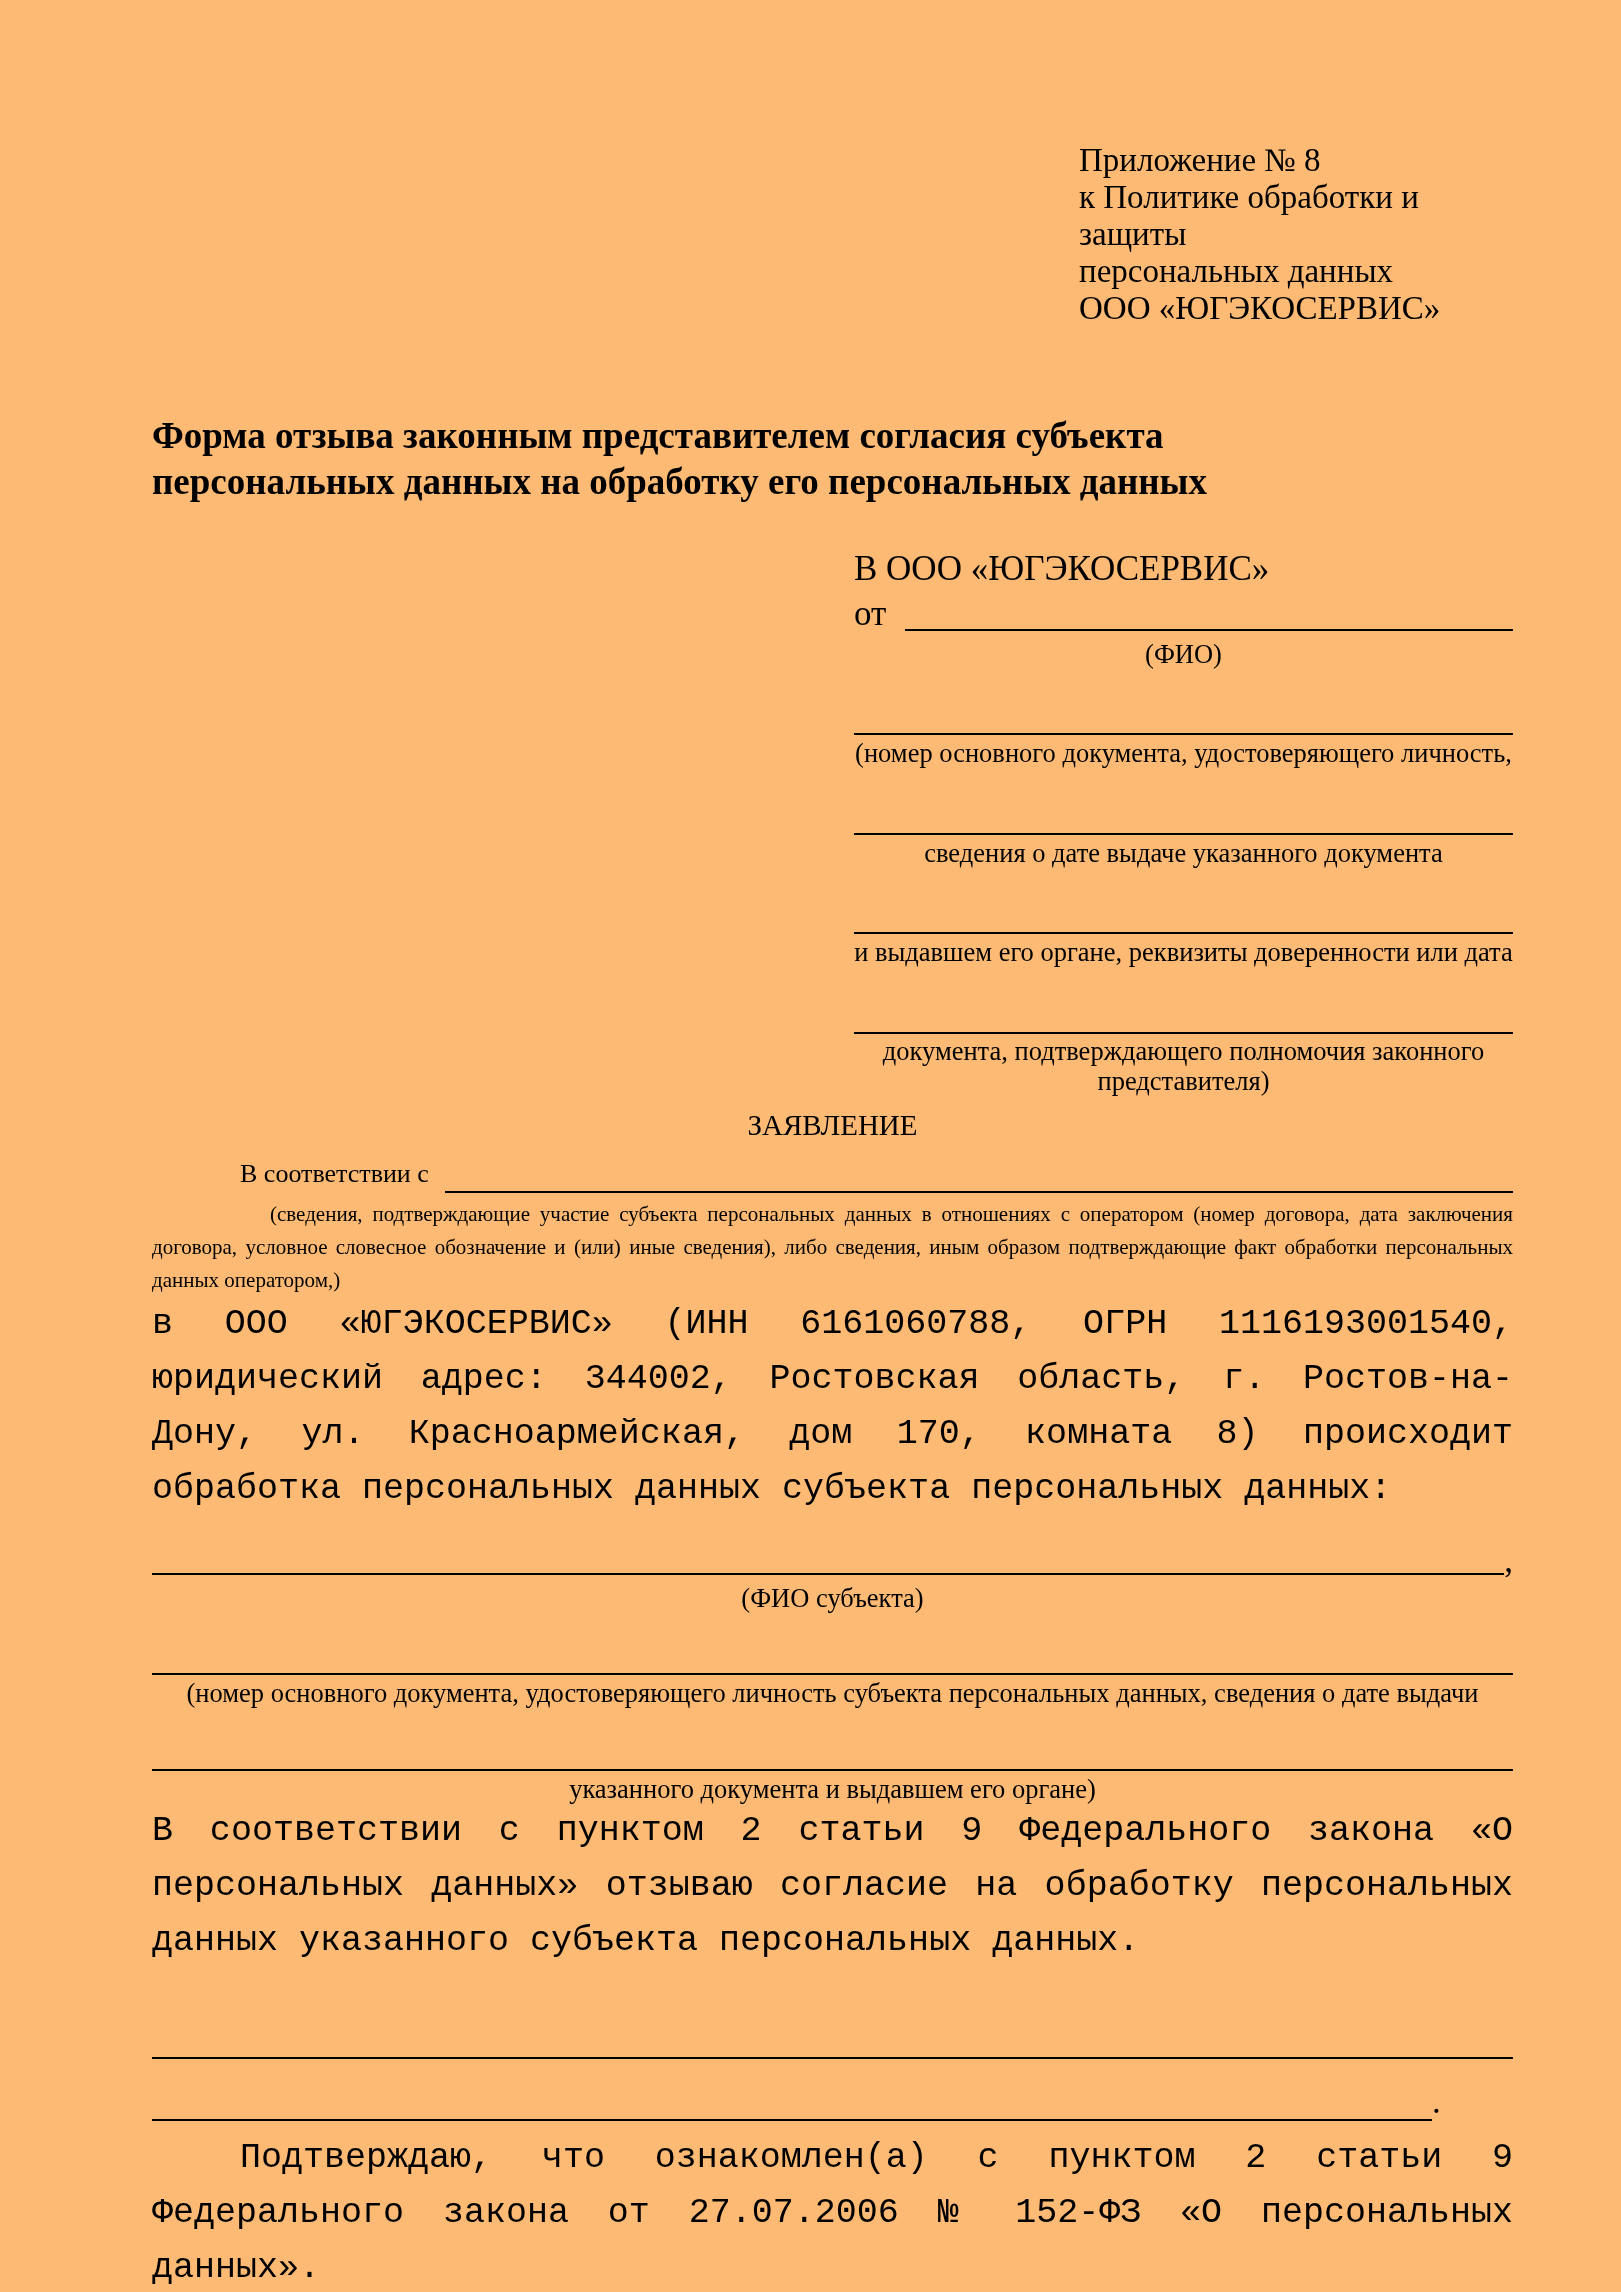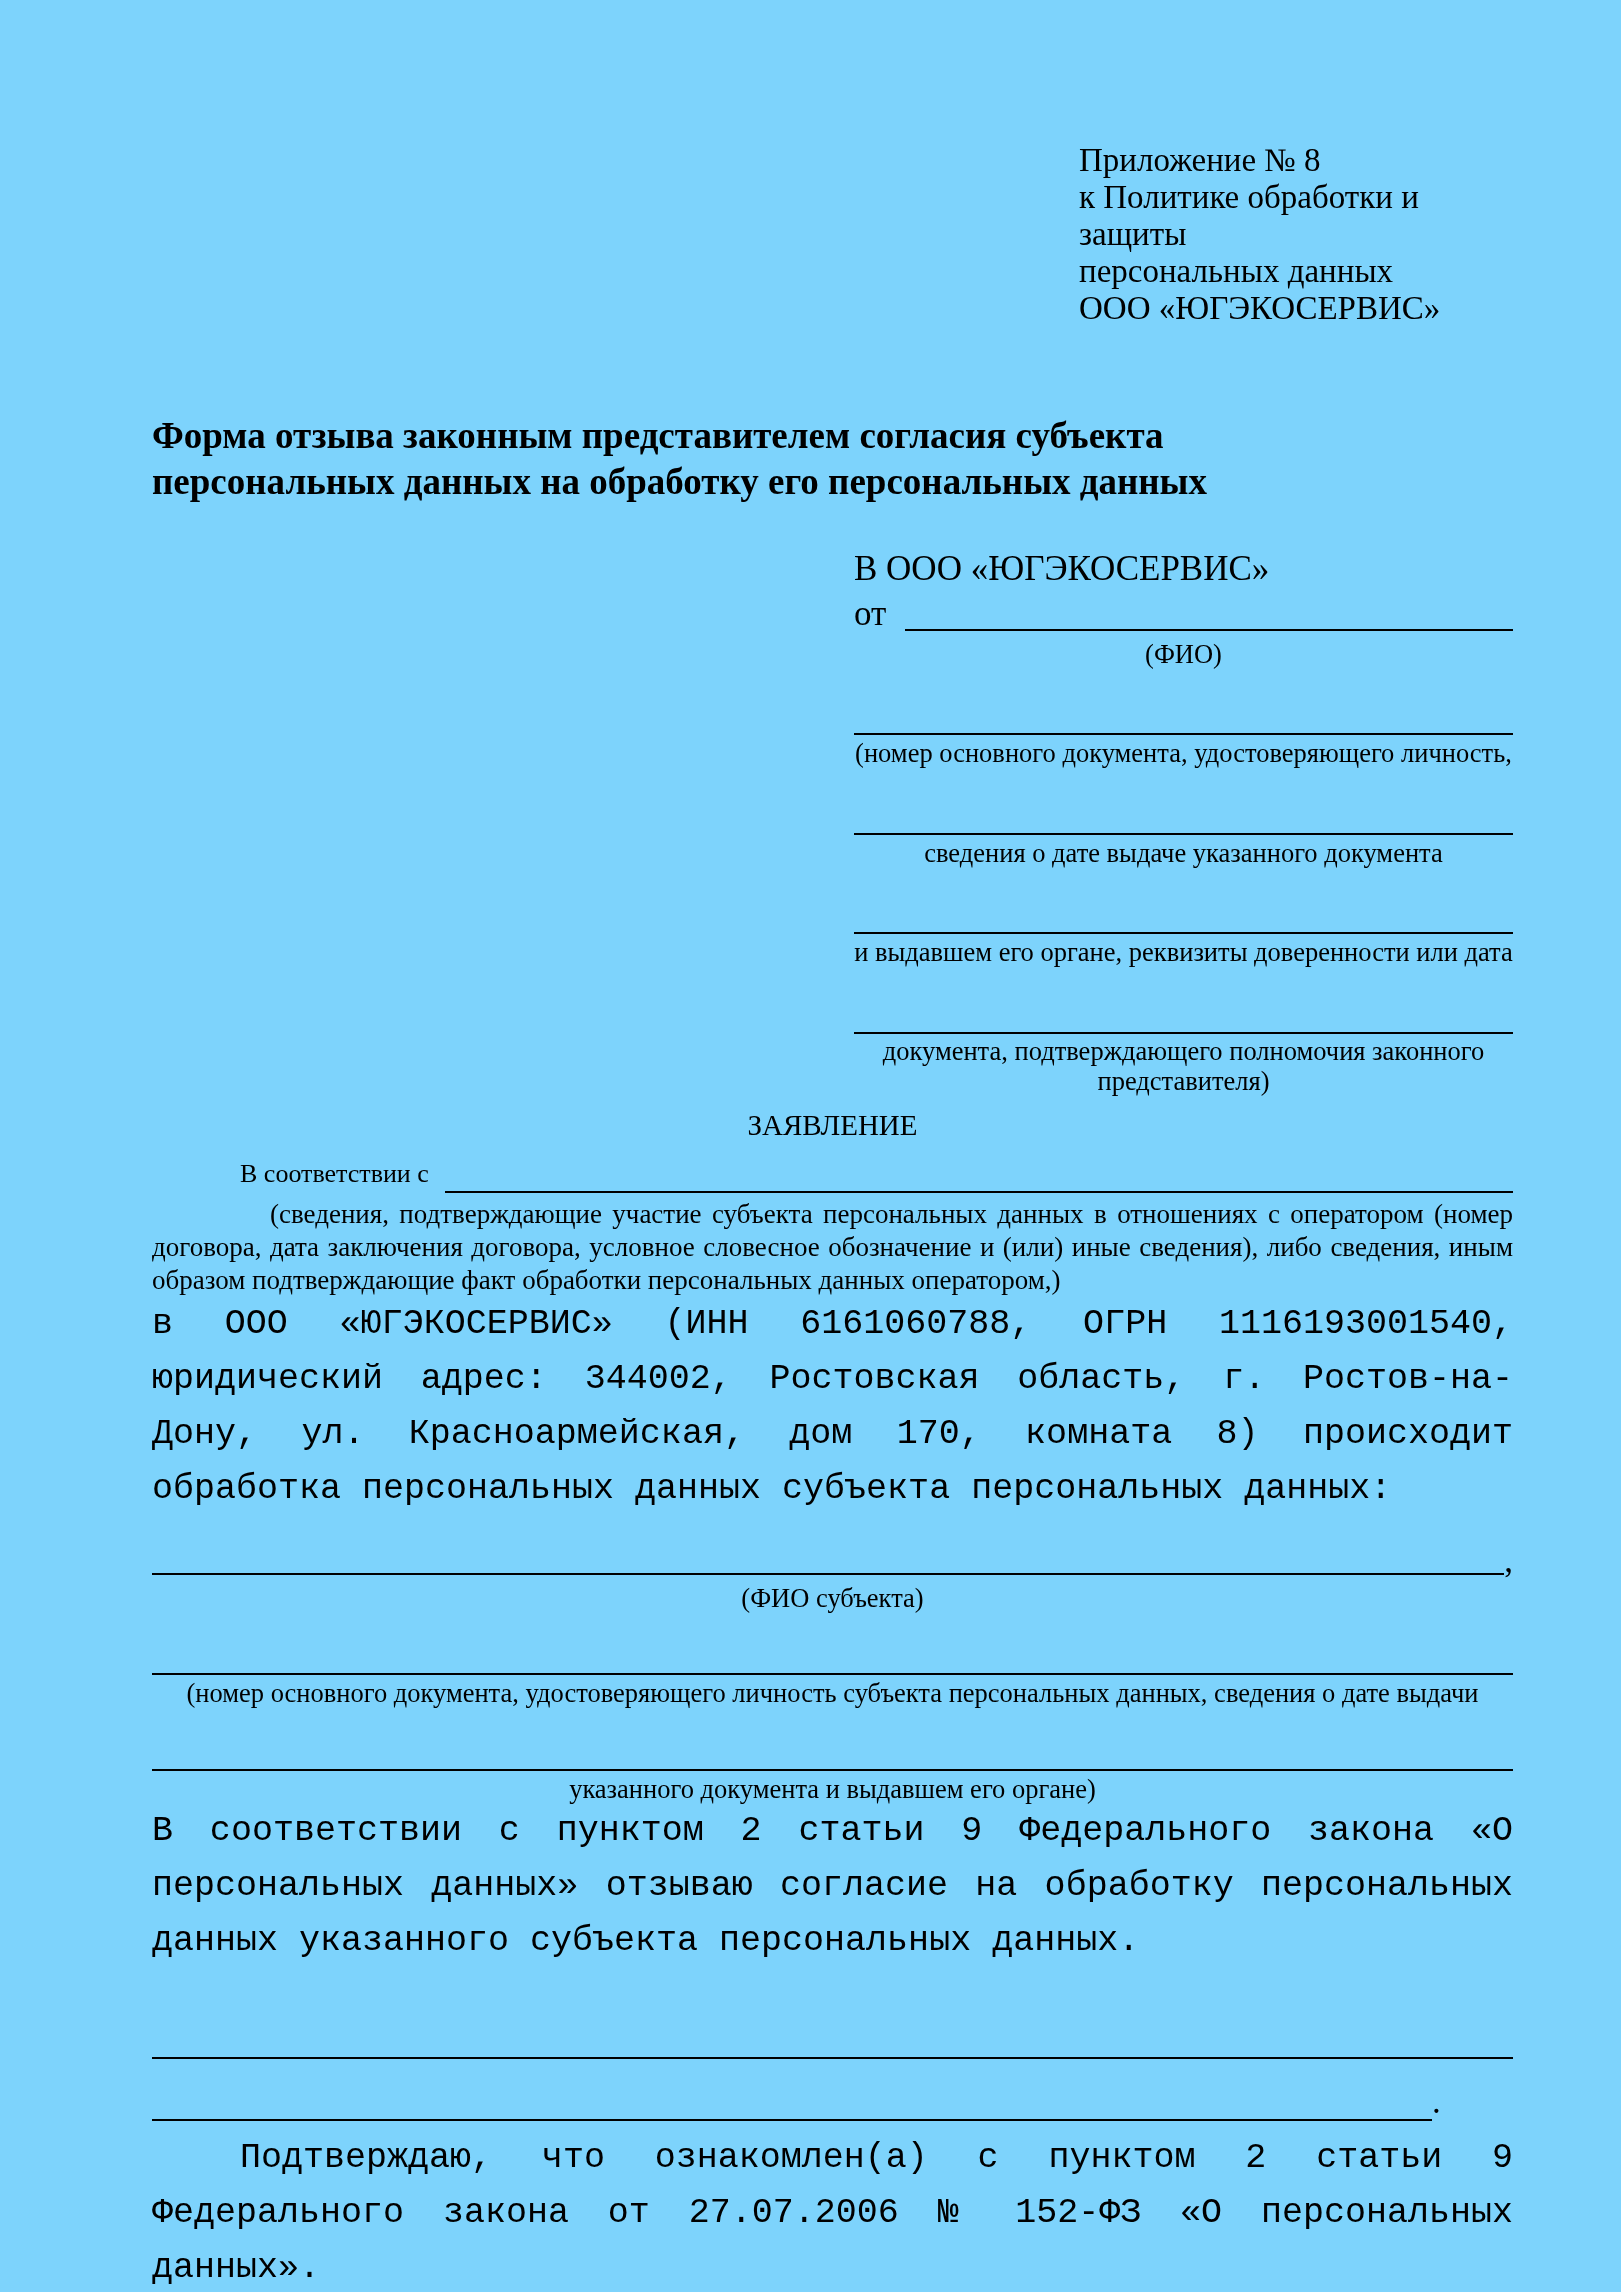--- a/index.html
+++ b/index.html
@@ -1,21 +1,21 @@
 <!DOCTYPE html>
 <html><head>
 <meta charset="utf-8">
 <style>
   * { margin: 0; padding: 0; box-sizing: border-box; }
   html, body { background: #7a7a7a; }
   .page {
     position: relative;
     width: 1621px;
     height: 2293px;
-    background: #7dd3fc;
+    background: #fdba74;
     margin: 0 auto;
     font-family: "Liberation Serif", "DejaVu Serif", serif;
     color: #000000;
     padding: 142px 108px 59px 152px;
     overflow: hidden;
   }
   .content { width: 100%; }
 
   
   .appendix { margin-left: 927px; font-size: 33px; line-height: 37px; }
@@ -37,21 +37,21 @@
   .fill-line { flex: 1 1 auto; border-bottom: 2.9px solid #000; margin: 0 0 4.9px 9.8px; height: 33px; }
   .blank-row { height: 41px; border-bottom: 2.9px solid #000; }
   .caption { font-size: 26.5px; line-height: 30px; text-align: center; padding-top: 2.9px; }
   .addr-group { margin-top: 25.5px; }
 
   
   .stmt-heading { margin-top: 5.9px; text-align: center; font-size: 29px; line-height: 47px; }
   .accordance-row { display: flex; align-items: flex-end; font-size: 26px; line-height: 49px; }
   .accordance-row .lbl { padding-left: 88px; white-space: pre; }
   .fine-print {
-    font-size: 27px; line-height: 33px;
+    font-size: 21px; line-height: 33px;
     text-align: justify; text-indent: 118px;
   }
   .body-par { font-size: 35px; line-height: 55px; text-align: justify; font-family: Liberation Mono, monospace; }
   .indent { text-indent: 88px; }
   .force-last { text-align-last: justify; }
 
   .subject-line { display: flex; align-items: flex-end; font-size: 35px; }
   .subject-line .tail { white-space: pre; line-height: 39px; }
   .subject-line .fill-line { margin-left: 0; }
   .line-row { height: 39px; border-bottom: 2.9px solid #000; }

